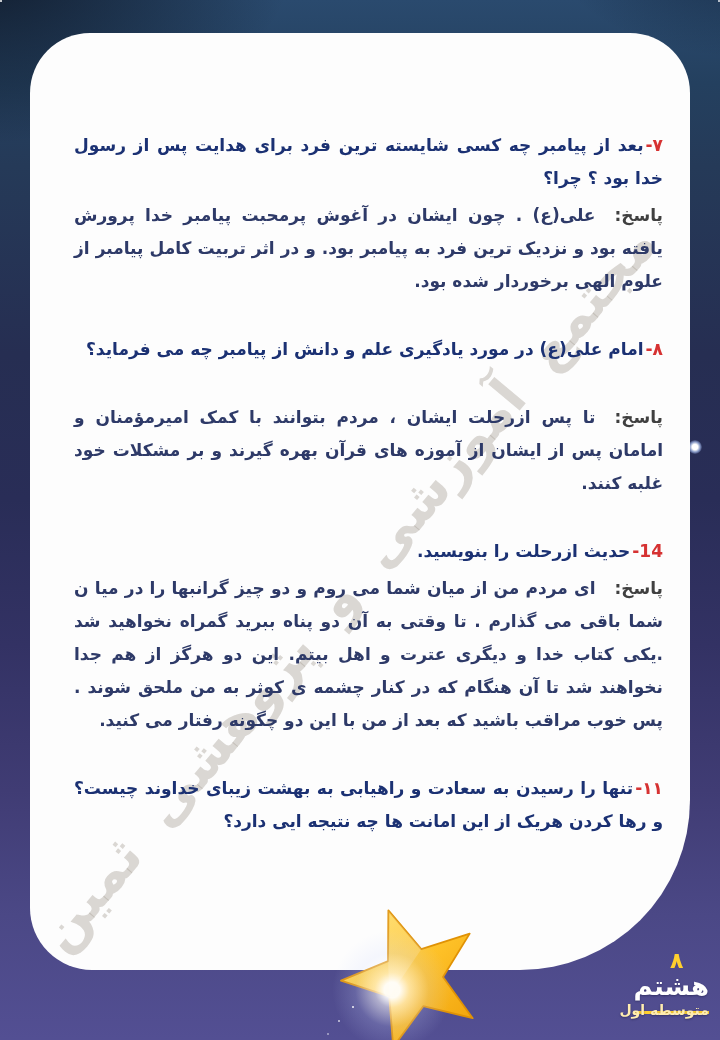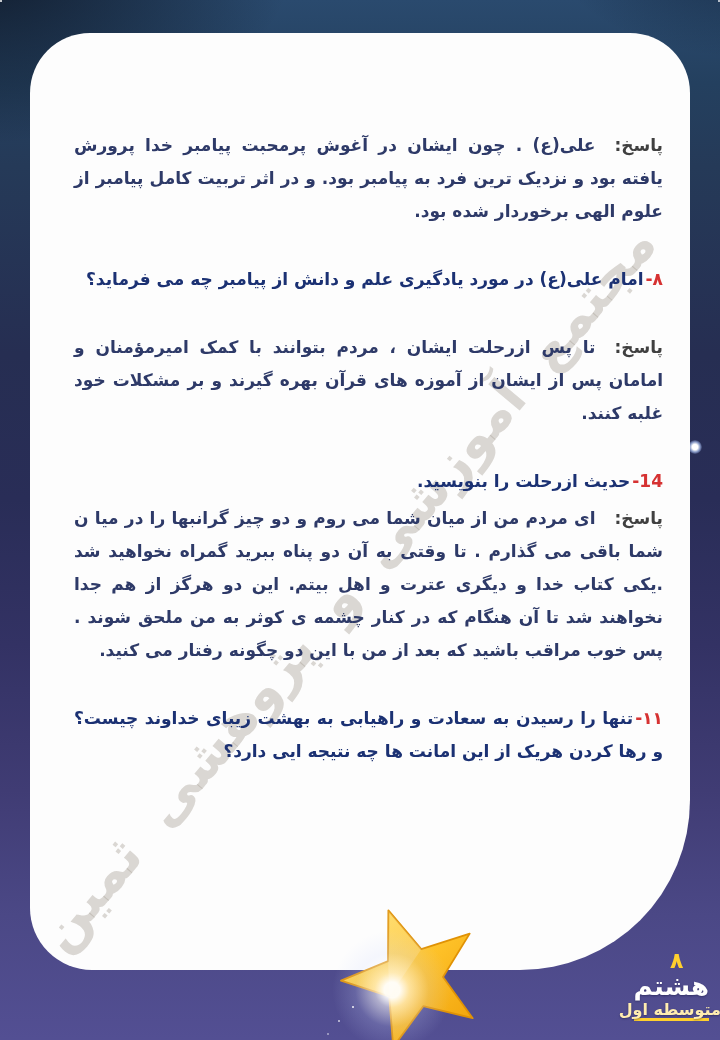--- a/index.html
+++ b/index.html
@@ -68,41 +68,42 @@
   }
   .sparkles{position:absolute;left:0;top:0;width:2px;height:2px;z-index:4;border-radius:50%;background:#fff;
     box-shadow:352px 1006px #ffffffee, 338px 1020px #ffffffbb, 327px 1033px #ffffff88;}
   .brand{
     position:absolute;right:4px;top:971px;z-index:5;direction:rtl;color:#fff;
     font-weight:700;font-size:26px;line-height:30px;white-space:nowrap;
     text-shadow:0 1px 2px rgba(20,20,60,.45);
   }
   .brand .title{letter-spacing:0;}
   .grade-wrap{position:relative;display:inline-block;margin-right:7px;}
-  .grade{border-bottom:3px solid #ffd02e;padding-bottom:17px;color:#fff;}
+  .grade{border-bottom:3px solid #ffd02e;padding-bottom:10px;color:#fff;}
   .grade-numeral{
     position:absolute;right:34%;top:-20px;color:#ffd02e;font-size:22px;line-height:20px;
     font-weight:700;text-shadow:none;
   }
   .brand-subtitle{
-    position:absolute;left:12px;top:33px;width:100%;text-align:center;
-    font-size:16px;font-weight:700;color:#ffedb0;letter-spacing:1px;line-height:12px;
+    position:absolute;left:0;top:33px;width:100%;text-align:center;
+    font-size:14px;font-weight:700;color:#ffedb0;letter-spacing:1px;line-height:12px;
   }
 </style>
 </head>
 <body>
 
 <div class="screen">
   <div class="stars"></div>
   <div class="glow-star"></div>
 
   <div class="card">
     <div class="watermark">مجتمع آموزشی و پژوهشی ثمین</div>
     <div class="qa-list">
   <section class="qa">
+    <p class="q"><span class="num">۷-</span><span class="qt">بعد از پیامبر چه کسی شایسته ترین فرد برای هدایت پس از رسول خدا بود ؟ چرا؟</span></p>
     <p class="a"><span class="label">پاسخ:</span><span class="at">علی(ع) . چون ایشان در آغوش پرمحبت پیامبر خدا پرورش یافته بود و نزدیک ترین فرد به پیامبر بود. و در اثر تربیت کامل پیامبر از علوم الهی برخوردار شده بود.</span></p>
   </section>
 
   <section class="qa">
     <p class="q"><span class="num">۸-</span><span class="qt">امام علی(ع) در مورد یادگیری علم و دانش از پیامبر چه می فرماید؟</span></p>
   </section>
 
   <section class="qa">
     <p class="a"><span class="label">پاسخ:</span><span class="at">تا پس ازرحلت ایشان ، مردم بتوانند با کمک امیرمؤمنان و امامان پس از ایشان از آموزه های قرآن بهره گیرند و بر مشکلات خود غلبه کنند.</span></p>
   </section>

